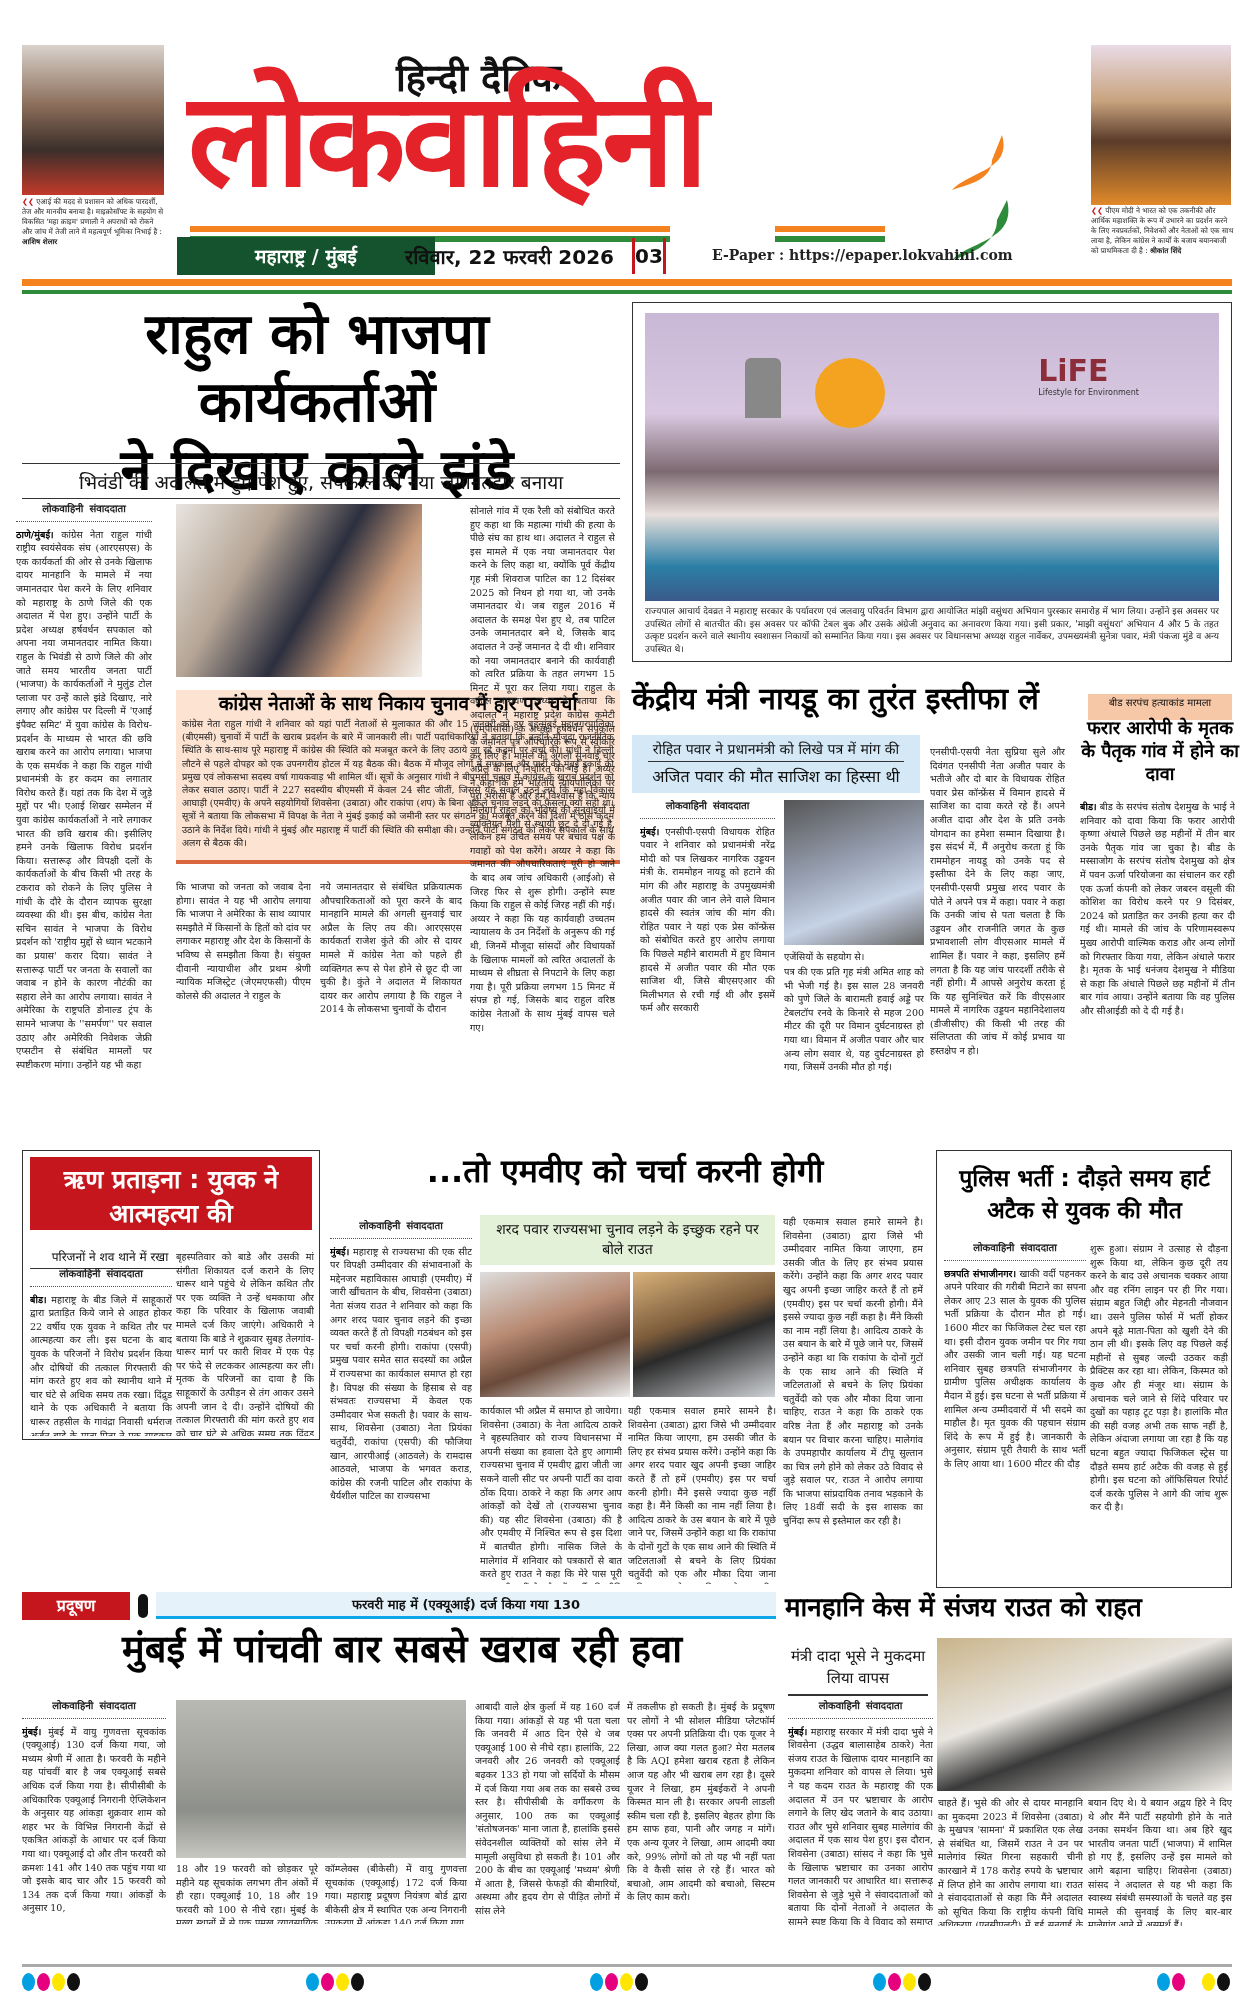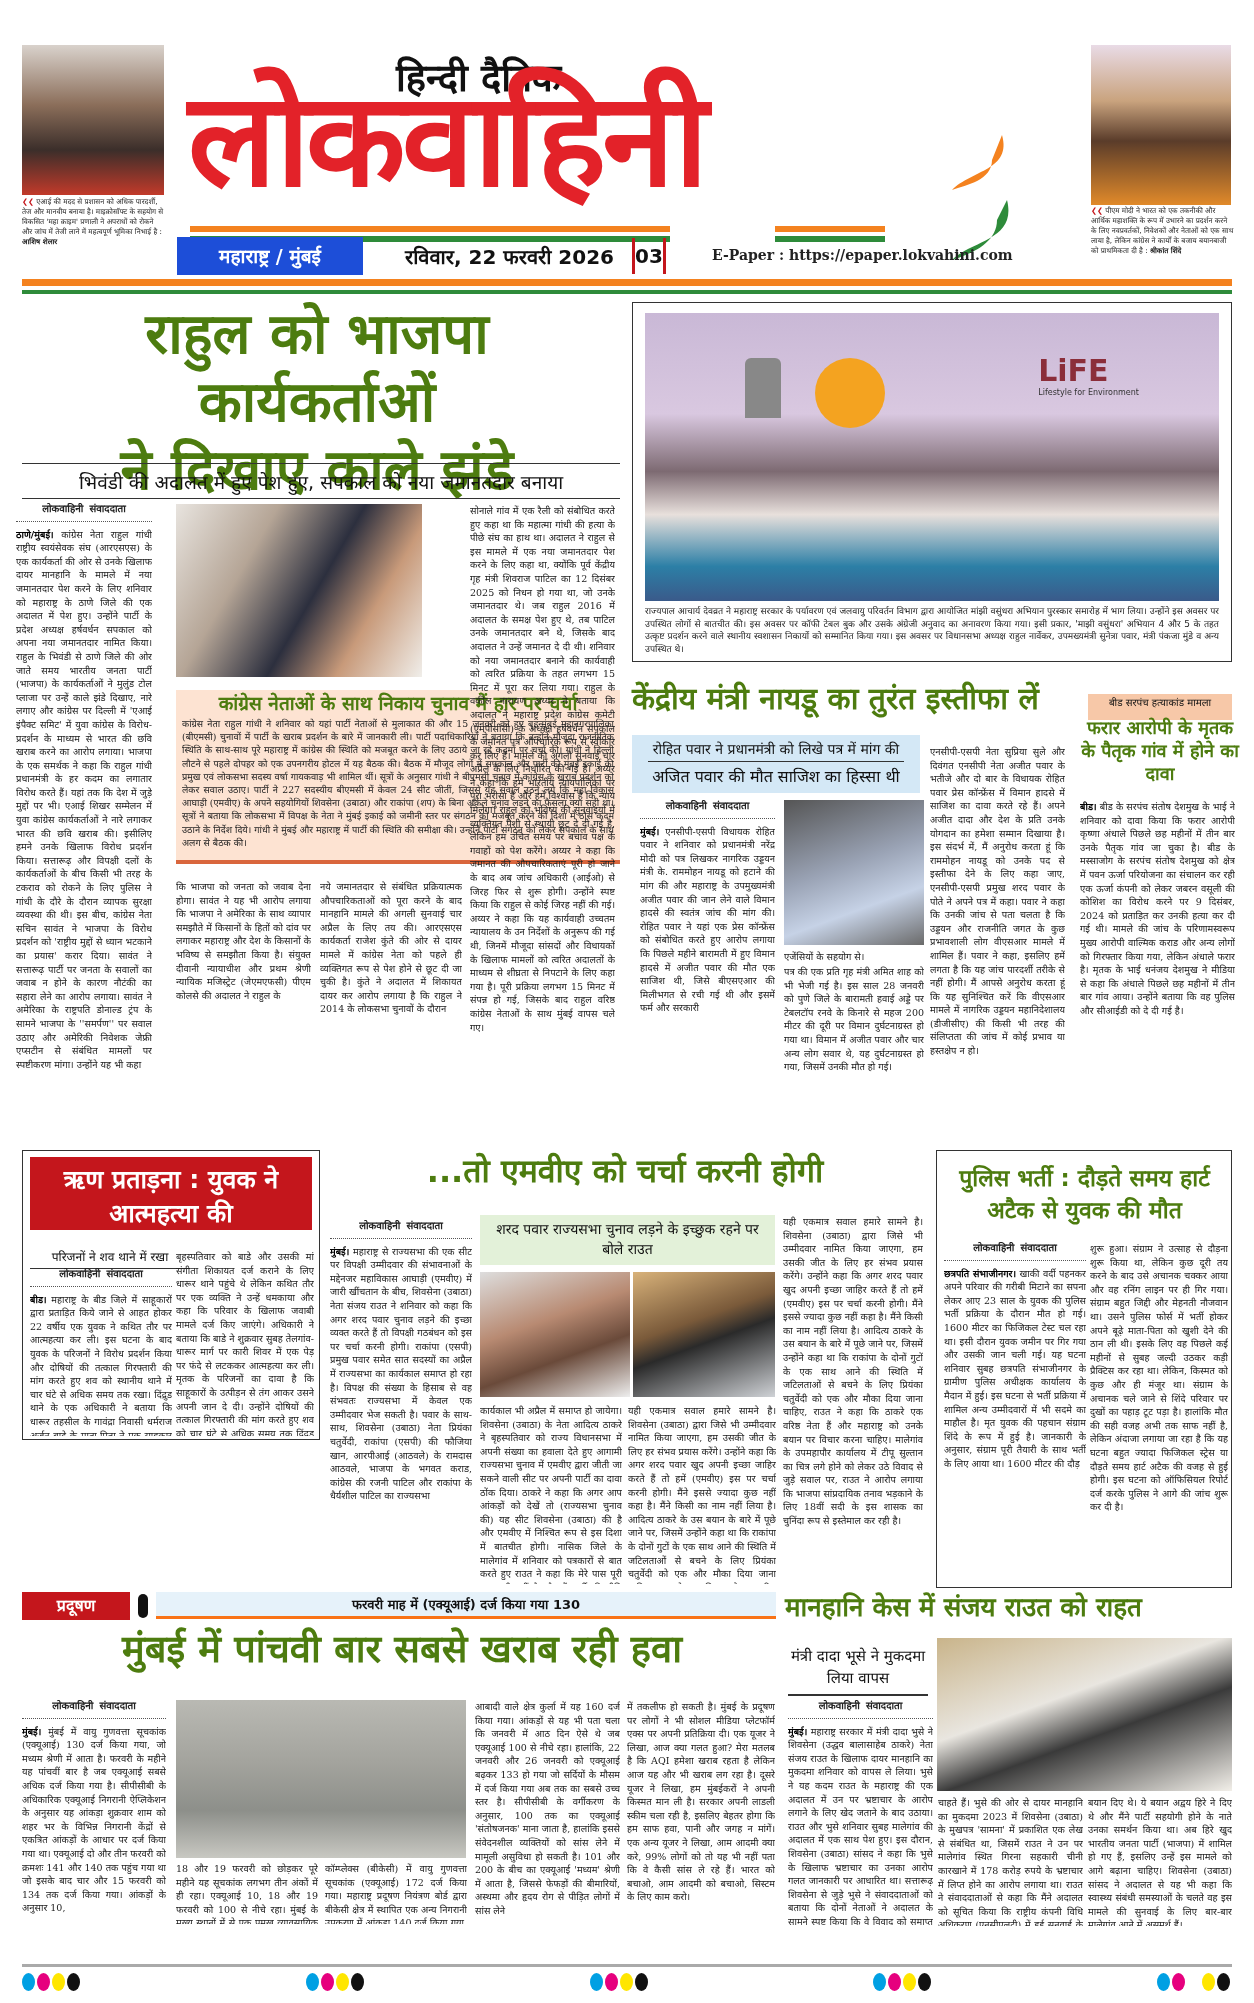--- a/index.html
+++ b/index.html
@@ -2,21 +2,21 @@
 <html><head>
 <meta charset="utf-8">
 <style>
 *{box-sizing:border-box;margin:0;padding:0}
 body{width:1254px;height:2003px;background:#fff;font-family:"DejaVu Serif",serif;color:#111;position:relative;overflow:hidden}
 .abs{position:absolute}
 .photo{background:linear-gradient(135deg,#8a8f99,#c9c2b8 45%,#6d6a66);overflow:hidden}
 .col{font-size:9.5px;line-height:13.6px;text-align:justify;color:#222;overflow:hidden}
 .col b{font-weight:bold;color:#000}
 .byline{font-family:Liberation Mono, monospace;font-size:10px;text-align:center;border-bottom:1px dotted #555;padding-bottom:4px;margin-bottom:6px;font-weight:bold}
-.hl{font-family:"DejaVu Sans",sans-serif;font-weight:bold;color:#4d7c0f;line-height:1.05;text-align:center}
+.hl{font-family:"DejaVu Sans",sans-serif;font-weight:bold;color:#000000;line-height:1.05;text-align:center}
 .sub{font-family:"DejaVu Sans",sans-serif;text-align:center}
 .flag-o{background:#f4821f}
 .flag-g{background:#2e8b3a}
 .cmyk span{display:inline-block;width:13px;height:18px;border-radius:50%;margin-right:2px}
 </style>
 </head>
 <body>
 
 <div class="abs photo" style="left:22px;top:45px;width:142px;height:150px;background:linear-gradient(180deg,#d9d2cc,#8b6e5a 40%,#3b2e2a 70%,#c23a2a)"></div>
 <div class="abs" style="left:22px;top:197px;width:142px;font-family:'DejaVu Sans',sans-serif;font-size:7.2px;line-height:10px;color:#222">
@@ -38,21 +38,21 @@
   <svg width="90" height="140" viewBox="0 0 90 140">
       <path d="M70 5 C80 40 40 40 20 60 C35 55 60 50 60 30 Z" fill="#f4821f"></path>
       <path d="M75 70 C85 110 40 110 20 130 C35 125 65 115 65 90 Z" fill="#2e8b3a"></path>
     </svg>
 </div>
 <div class="abs flag-o" style="left:190px;top:226px;width:480px;height:6px"></div>
 <div class="abs flag-g" style="left:190px;top:236px;width:480px;height:6px"></div>
 <div class="abs flag-o" style="left:775px;top:226px;width:110px;height:6px"></div>
 <div class="abs flag-g" style="left:775px;top:236px;width:110px;height:6px"></div>
 
-<div class="abs" style="left:177px;top:237px;width:186px;height:38px;background:#1d4ed8;display:flex;align-items:center;justify-content:center">
+<div class="abs" style="left:177px;top:237px;width:258px;height:38px;background:#14532d;display:flex;align-items:center;justify-content:center">
   <span style="color:#fff;font-family:'DejaVu Sans',sans-serif;font-weight:bold;font-size:19px">महाराष्ट्र / मुंबई</span>
 </div>
 <div class="abs" style="left:405px;top:243px;font-family:'DejaVu Sans',sans-serif;font-weight:bold;font-size:20px">रविवार, 22 फरवरी 2026</div>
 <div class="abs" style="left:632px;top:238px;height:36px;border-left:3px solid #c4161c;border-right:3px solid #c4161c;padding:0 0;font-family:'DejaVu Sans',sans-serif;font-weight:bold;font-size:20px;line-height:36px">
   <span>03</span>
 </div>
 <div class="abs" style="left:712px;top:247px;font-family:'DejaVu Serif',serif;font-weight:bold;font-size:14px;color:#222">E-Paper : https://epaper.lokvahini.com</div>
 
 <div class="abs flag-o" style="left:22px;top:279px;width:1210px;height:7px"></div>
 <div class="abs flag-g" style="left:22px;top:290px;width:1210px;height:4px"></div>
@@ -144,21 +144,21 @@
 <div class="abs col" style="left:944px;top:1242px;width:142px;height:342px">
   <div class="byline">लोकवाहिनी संवाददाता</div>
   <b>छत्रपति संभाजीनगर।</b> <span>खाकी वर्दी पहनकर अपने परिवार की गरीबी मिटाने का सपना लेकर आए 23 साल के युवक की पुलिस भर्ती प्रक्रिया के दौरान मौत हो गई। 1600 मीटर का फिजिकल टेस्ट चल रहा था। इसी दौरान युवक जमीन पर गिर गया और उसकी जान चली गई। यह घटना शनिवार सुबह छत्रपति संभाजीनगर के ग्रामीण पुलिस अधीक्षक कार्यालय के मैदान में हुई। इस घटना से भर्ती प्रक्रिया में शामिल अन्य उम्मीदवारों में भी सदमे का माहौल है। मृत युवक की पहचान संग्राम शिंदे के रूप में हुई है। जानकारी के अनुसार, संग्राम पूरी तैयारी के साथ भर्ती के लिए आया था। 1600 मीटर की दौड़</span>
 </div>
 <div class="abs col" style="left:1090px;top:1242px;width:138px;height:342px">शुरू हुआ। संग्राम ने उत्साह से दौड़ना शुरू किया था, लेकिन कुछ दूरी तय करने के बाद उसे अचानक चक्कर आया और वह रनिंग लाइन पर ही गिर गया। संग्राम बहुत जिद्दी और मेहनती नौजवान था। उसने पुलिस फोर्स में भर्ती होकर अपने बूढ़े माता-पिता को खुशी देने की ठान ली थी। इसके लिए वह पिछले कई महीनों से सुबह जल्दी उठकर कड़ी प्रैक्टिस कर रहा था। लेकिन, किस्मत को कुछ और ही मंजूर था। संग्राम के अचानक चले जाने से शिंदे परिवार पर दुखों का पहाड़ टूट पड़ा है। हालांकि मौत की सही वजह अभी तक साफ नहीं है, लेकिन अंदाजा लगाया जा रहा है कि यह घटना बहुत ज्यादा फिजिकल स्ट्रेस या दौड़ते समय हार्ट अटैक की वजह से हुई होगी। इस घटना को ऑफिसियल रिपोर्ट दर्ज करके पुलिस ने आगे की जांच शुरू कर दी है।</div>
 
 <div class="abs" style="left:22px;top:1592px;width:108px;height:28px;background:#c4161c;text-align:center;line-height:28px">
   <span style="color:#fff;font-family:'DejaVu Sans',sans-serif;font-weight:bold;font-size:16px">प्रदूषण</span>
 </div>
 <div class="abs" style="left:138px;top:1594px;width:10px;height:24px;background:#111;border-radius:5px"></div>
-<div class="abs" style="left:156px;top:1592px;width:620px;height:27px;background:#e6f2fa;border-bottom:3px solid #f97316;text-align:center">
+<div class="abs" style="left:156px;top:1592px;width:620px;height:27px;background:#e6f2fa;border-bottom:3px solid #0ea5e9;text-align:center">
   <span style="font-family:'DejaVu Sans',sans-serif;font-weight:bold;font-size:13px;line-height:26px">फरवरी माह में (एक्यूआई) दर्ज किया गया 130</span>
 </div>
 <div class="abs hl" style="left:22px;top:1630px;width:760px;font-size:38px">मुंबई में पांचवी बार सबसे खराब रही हवा</div>
 <div class="abs col" style="left:22px;top:1700px;width:144px;height:225px">
   <div class="byline">लोकवाहिनी संवाददाता</div>
   <b>मुंबई।</b> <span>मुंबई में वायु गुणवत्ता सूचकांक (एक्यूआई) 130 दर्ज किया गया, जो मध्यम श्रेणी में आता है। फरवरी के महीने यह पांचवीं बार है जब एक्यूआई सबसे अधिक दर्ज किया गया है। सीपीसीबी के अधिकारिक एक्यूआई निगरानी ऐप्लिकेशन के अनुसार यह आंकड़ा शुक्रवार शाम को शहर भर के विभिन्न निगरानी केंद्रों से एकत्रित आंकड़ों के आधार पर दर्ज किया गया था। एक्यूआई दो और तीन फरवरी को क्रमशः 141 और 140 तक पहुंच गया था जो इसके बाद चार और 15 फरवरी को 134 तक दर्ज किया गया। आंकड़ों के अनुसार 10,</span>
 </div>
 <div class="abs photo" style="left:176px;top:1700px;width:290px;height:158px;background:linear-gradient(180deg,#b9b9b3,#a3a39d 40%,#8d8f8a 70%,#c8c8c2)"></div>
 <div class="abs col" style="left:176px;top:1862px;width:142px;height:62px">18 और 19 फरवरी को छोड़कर पूरे महीने यह सूचकांक लगभग तीन अंकों में ही रहा। एक्यूआई 10, 18 और 19 फरवरी को 100 से नीचे रहा। मुंबई के मुख्य स्थानों में से एक प्रमुख व्यावसायिक क्षेत्र बांद्रा कुर्ला</div>
 <div class="abs col" style="left:325px;top:1862px;width:142px;height:62px">कॉम्प्लेक्स (बीकेसी) में वायु गुणवत्ता सूचकांक (एक्यूआई) 172 दर्ज किया गया। महाराष्ट्र प्रदूषण नियंत्रण बोर्ड द्वारा बीकेसी क्षेत्र में स्थापित एक अन्य निगरानी उपकरण में आंकड़ा 140 दर्ज किया गया, जबकि पास के घनी</div>

